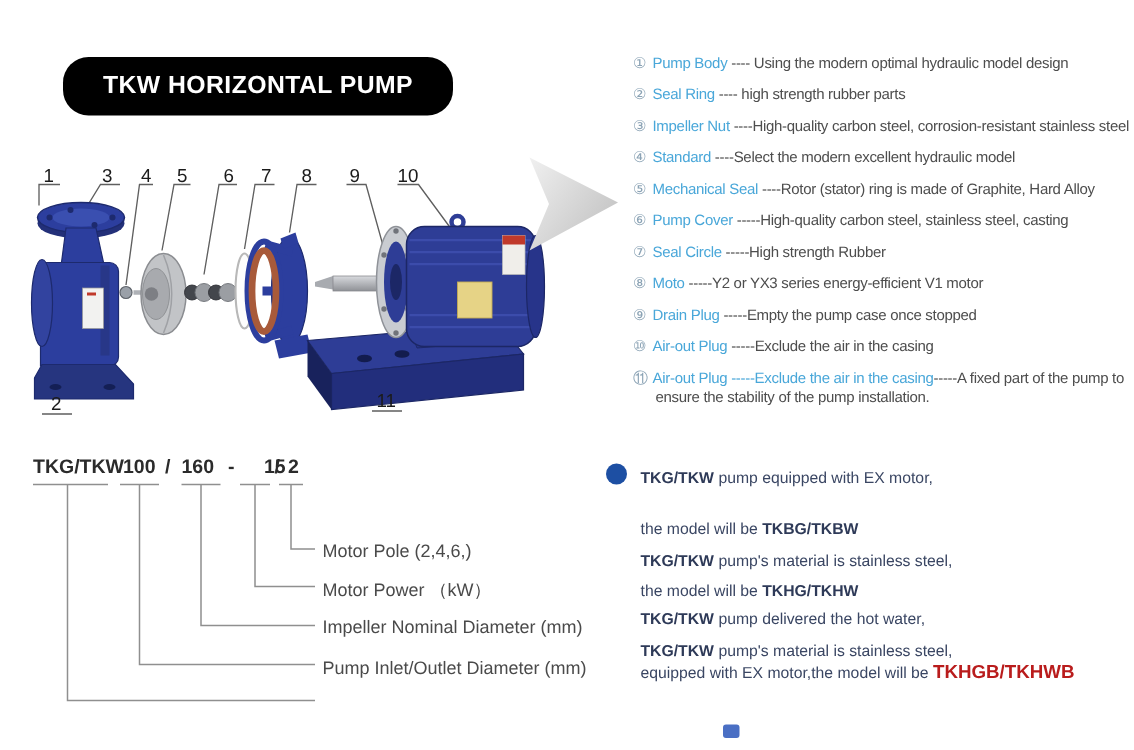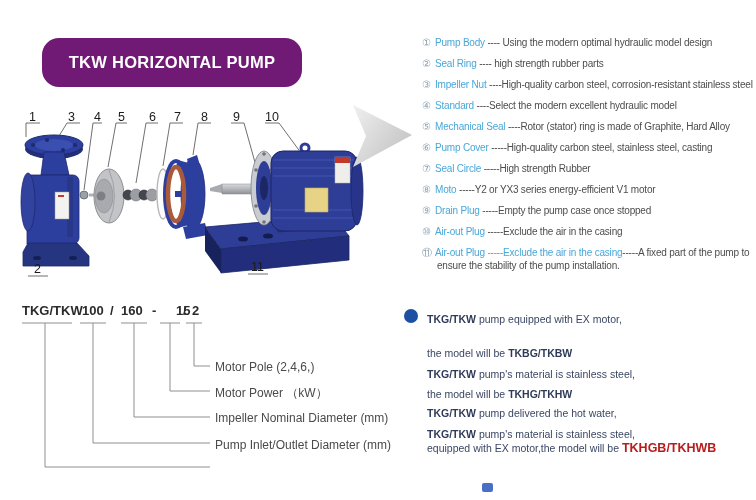--- a/index.html
+++ b/index.html
@@ -3,22 +3,22 @@
 <meta charset="utf-8">
 <style>
   html,body { margin:0; padding:0; background:#ffffff; }
   .page {
     position:relative; width:756px; height:500px; background:#ffffff;
     font-family:"Liberation Sans", sans-serif; overflow:hidden;
   }
 
   
   .banner {
-    position:absolute; left:42px; top:38px; width:260px; height:49px;
-    background:#701a75; border-radius:17px;
+    position:absolute; left:42px; top:38px; width:260px; height:39px;
+    background:#000000; border-radius:17px;
     display:flex; align-items:center; justify-content:center;
   }
   .banner-text { color:#ffffff; font-weight:bold; font-size:16.5px; letter-spacing:.3px; }
 
   
   .parts-list {
     position:absolute; left:422px; top:36px; width:340px;
     font-size:10px; letter-spacing:-0.2px; color:#4d4d4d;
   }
   .part-item { white-space:nowrap; line-height:13px; margin-bottom:8px; padding-left:15px; }

